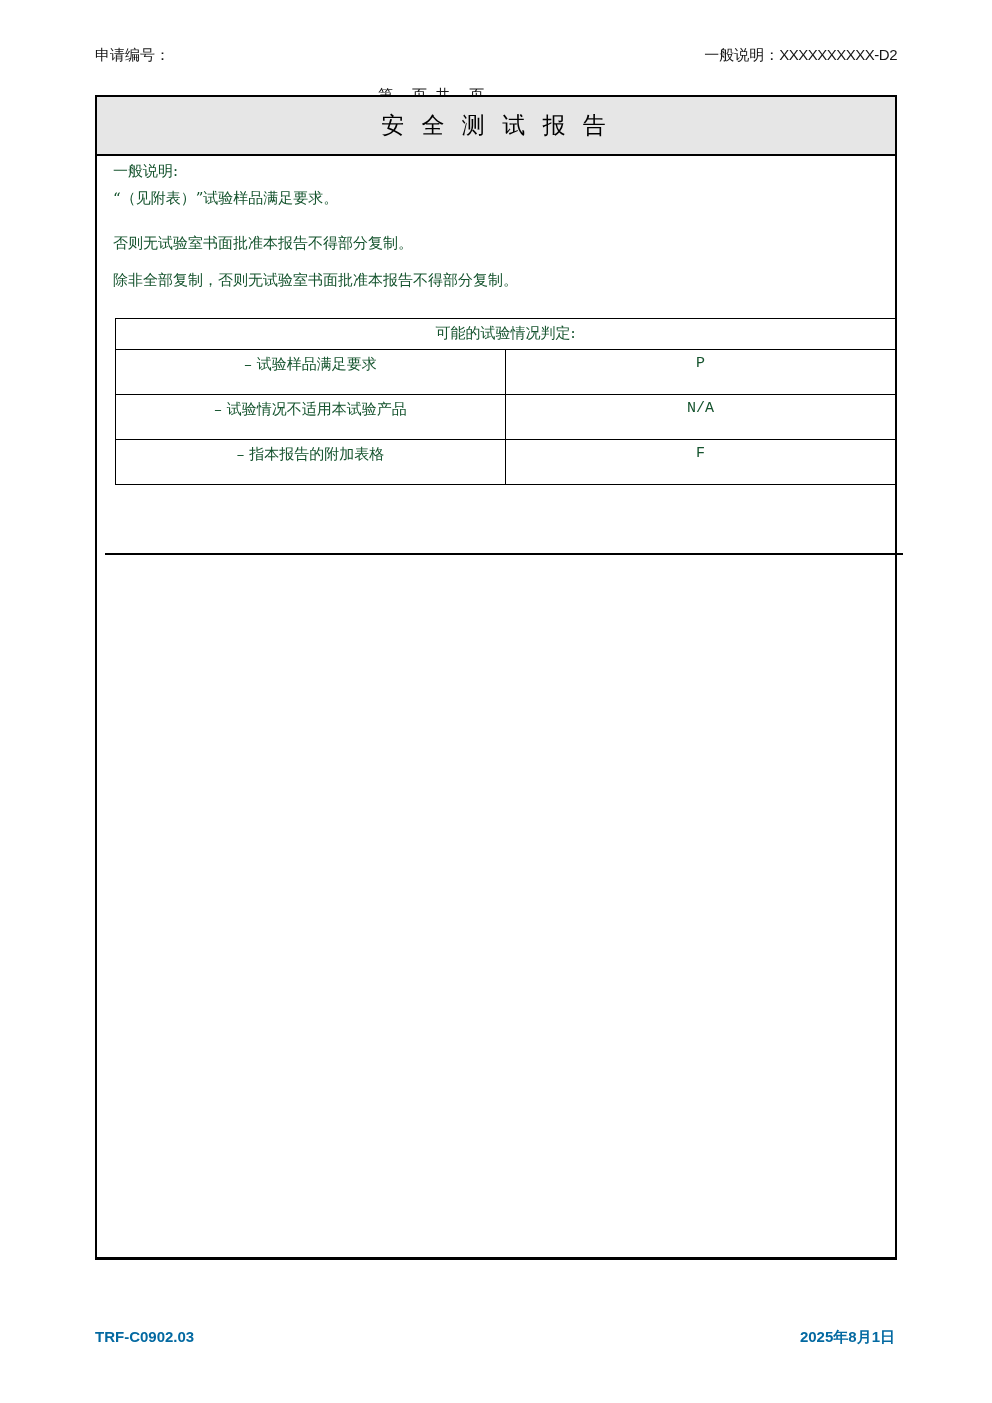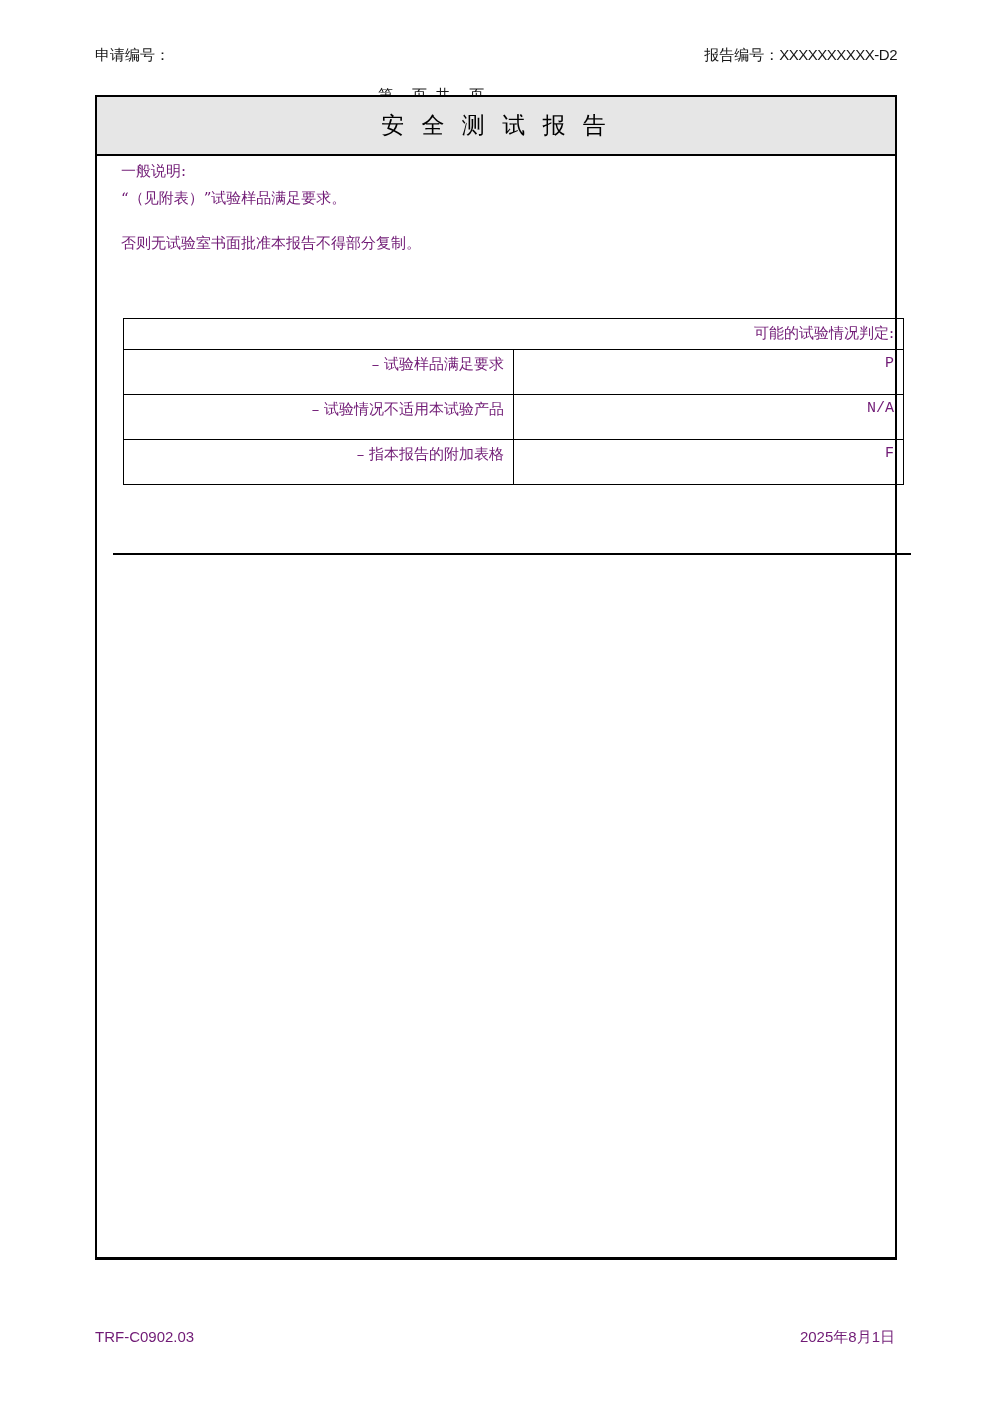--- a/index.html
+++ b/index.html
@@ -34,74 +34,75 @@
     border-bottom: 2px solid #000000;
     display: flex; align-items: center; justify-content: center;
   }
   .report-title {
     font-family: "DejaVu Serif", serif;
     font-size: 23px; letter-spacing: 5px; color: #000000; white-space: pre;
   }
 
   
   .section-notes {
-    position: absolute; left: 16px; top: 59px; width: 100%; height: 399px;
+    position: absolute; left: 8px; top: 59px; width: 100%; height: 399px;
     border-bottom: 2px solid #000000;
     font-family: "DejaVu Serif", serif;
-    font-size: 15px; color: #701a75;
+    font-size: 15px; color: #14532d;
   }
   .note-heading { position: absolute; left: 8px; top: 6px; }
   .note-1 { position: absolute; left: 8px;  top: 33px; }
   .note-2 { position: absolute; left: 8px;  top: 78px; }
   .note-3 { position: absolute; left: 8px;  top: 115px; }
 
   
   .verdict-table {
     position: absolute; left: 10px; top: 162px; width: 781px;
     border-collapse: collapse;
     font-size: 15px;
   }
   .verdict-table th, .verdict-table td {
     border: 1.5px solid #000000;
-    text-align: right; vertical-align: top;
+    text-align: center; vertical-align: top;
     font-weight: normal;
     padding: 5px 9px;
   }
   th.vt-header { height: 31px; }
   td.vt-label  { width: 390px; height: 45px; }
   td.vt-code   { font-family: "Liberation Mono", monospace; }
 
   .section-empty { position: absolute; left: 0; top: 460px; width: 100%; bottom: 0; }
 
   
   .page-footer {
     position: absolute; top: 1328px; left: 95px; width: 800px;
-    font-size: 15px; color: #701a75;
-    display: flex; justify-content: space-between;
+    font-size: 15px; color: #0369a1;
+    display: flex; justify-content: space-between; font-weight: bold;
   }
 </style>
 </head>
 <body>
 
 <div class="page-header">
   <span class="hdr-left">申请编号：</span>
   <span class="hdr-center">第　页 共　页</span>
-  <span class="hdr-right"><span>报告编号：</span><span class="value-font">XXXXXXXXXX-D2</span></span>
+  <span class="hdr-right"><span>一般说明：</span><span class="value-font">XXXXXXXXXX-D2</span></span>
 </div>
 
 <div class="report-box">
 
   <div class="title-bar" style="background: rgb(230, 230, 230);">
     <div class="report-title">安 全 测 试 报 告</div>
   </div>
 
   <div class="section-notes">
     <div class="note-heading">一般说明:</div>
     <div class="note-1">“（见附表）”试验样品满足要求。</div>
     <div class="note-2">否则无试验室书面批准本报告不得部分复制。</div>
+    <div class="note-3">除非全部复制，否则无试验室书面批准本报告不得部分复制。</div>
 
     <table class="verdict-table">
       <tbody>
           <tr>
         <th class="vt-header" colspan="2">可能的试验情况判定:</th>
       </tr>
       <tr>
         <td class="vt-label">– 试验样品满足要求</td>
         <td class="vt-code">P</td>
       </tr>

